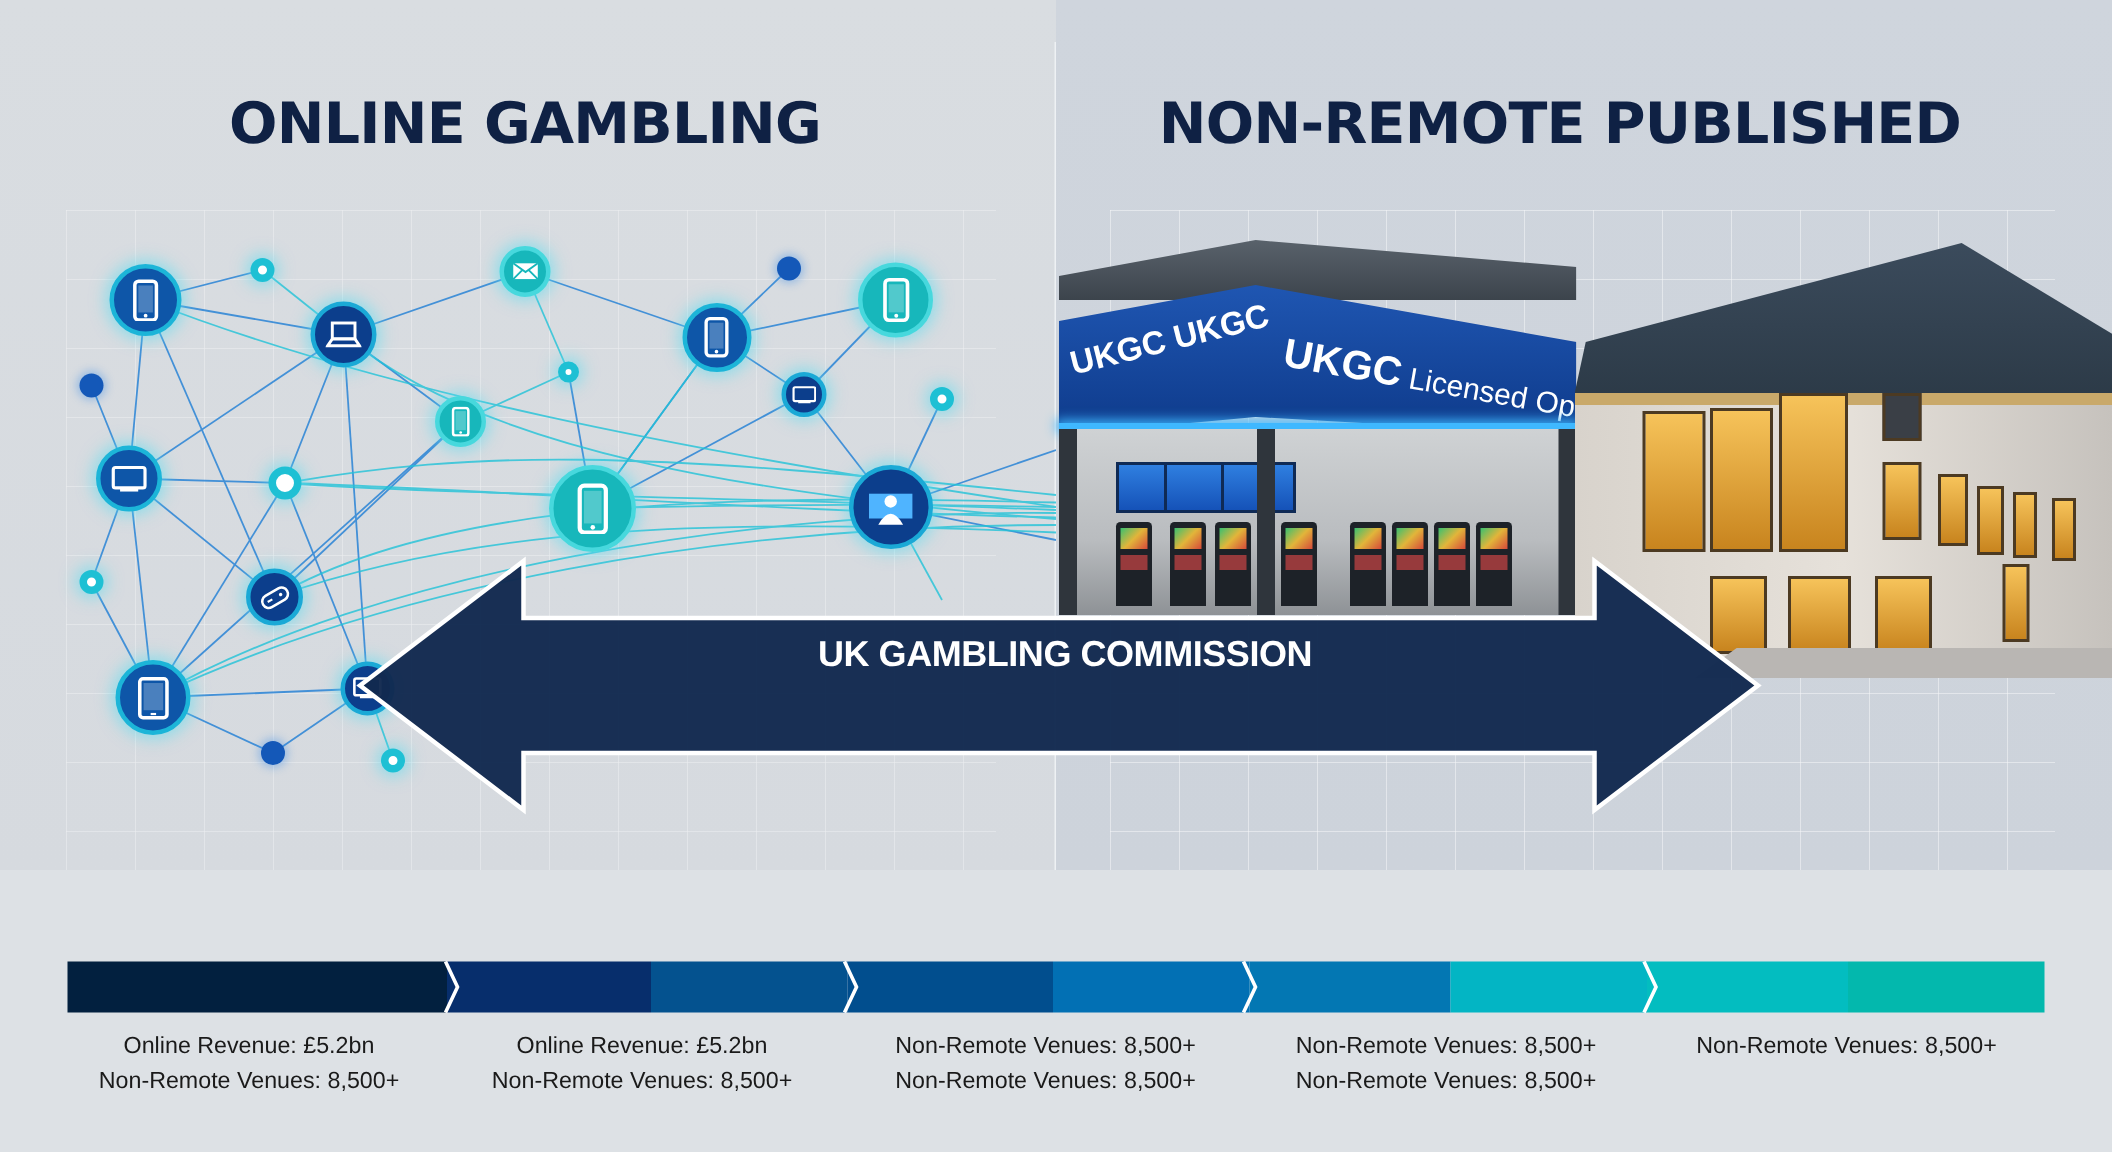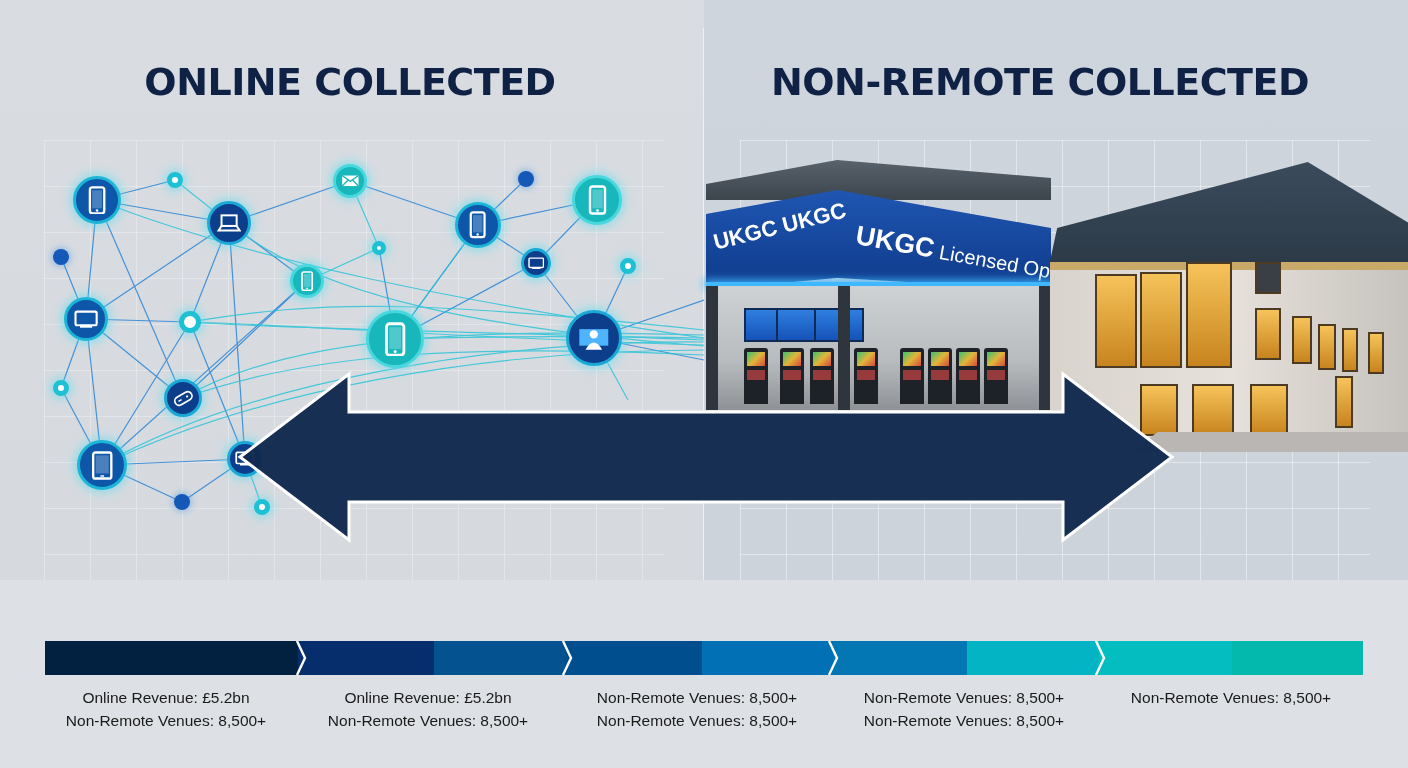--- a/index.html
+++ b/index.html
@@ -87,22 +87,22 @@
 </style>
 </head>
 <body>
 
 <div class="panel panel-left"></div>
 <div class="panel panel-right"></div>
 <div class="grid grid-left"></div>
 <div class="grid grid-right"></div>
 <div class="divider"></div>
 
-<h1 class="heading heading-left">ONLINE COLLECTED</h1>
-<h1 class="heading heading-right">NON-REMOTE COLLECTED</h1>
+<h1 class="heading heading-left">ONLINE GAMBLING</h1>
+<h1 class="heading heading-right">NON-REMOTE PUBLISHED</h1>
 
 <div style="position:absolute;left:0;top:0;width:704px;height:580px;">
   <svg width="704" height="580" style="position:absolute;left:0;top:0;">
     <g stroke-width="1.2" fill="none">
       <g stroke="#2a84d6" opacity="0.85">
         <line x1="97" y1="200" x2="229" y2="223"></line>
           <line x1="97" y1="200" x2="86" y2="319"></line>
         <line x1="97" y1="200" x2="183" y2="398"></line>
           <line x1="97" y1="200" x2="175" y2="180"></line>
         <line x1="229" y1="223" x2="350" y2="181"></line>
@@ -324,20 +324,21 @@
   <div class="win" style="left:142px;top:222px;width:38px;height:48px"></div>
   <div class="win" style="left:200px;top:222px;width:34px;height:48px"></div>
   <div class="win" style="left:285px;top:214px;width:14px;height:48px"></div>
   <div class="pavement"></div>
 </div>
 
 <svg class="arrow" viewBox="0 0 940 174" width="940" height="174">
   <polygon points="4,87 113,4 113,42 827,42 827,4 936,87 827,170 827,132 113,132 113,170" fill="#12294f" fill-opacity="0.97" stroke="#ffffff" stroke-width="3" stroke-linejoin="miter"></polygon>
 </svg>
 <div class="arrow-text">
+  <div>UK GAMBLING COMMISSION</div>
 </div>
 
 <div class="strip" id="strip">
     <div class="seg" style="width: 255px; background: rgb(2, 32, 63);"></div>
     <div class="seg" style="width: 137px; background: rgb(7, 46, 108);"></div>
     <div class="seg" style="width: 132px; background: rgb(4, 82, 143);"></div>
     <div class="seg" style="width: 138px; background: rgb(1, 78, 142);"></div>
     <div class="seg" style="width: 132px; background: rgb(2, 112, 180);"></div>
     <div class="seg" style="width: 135px; background: rgb(3, 119, 179);"></div>
     <div class="seg" style="width: 132px; background: rgb(3, 181, 196);"></div>

